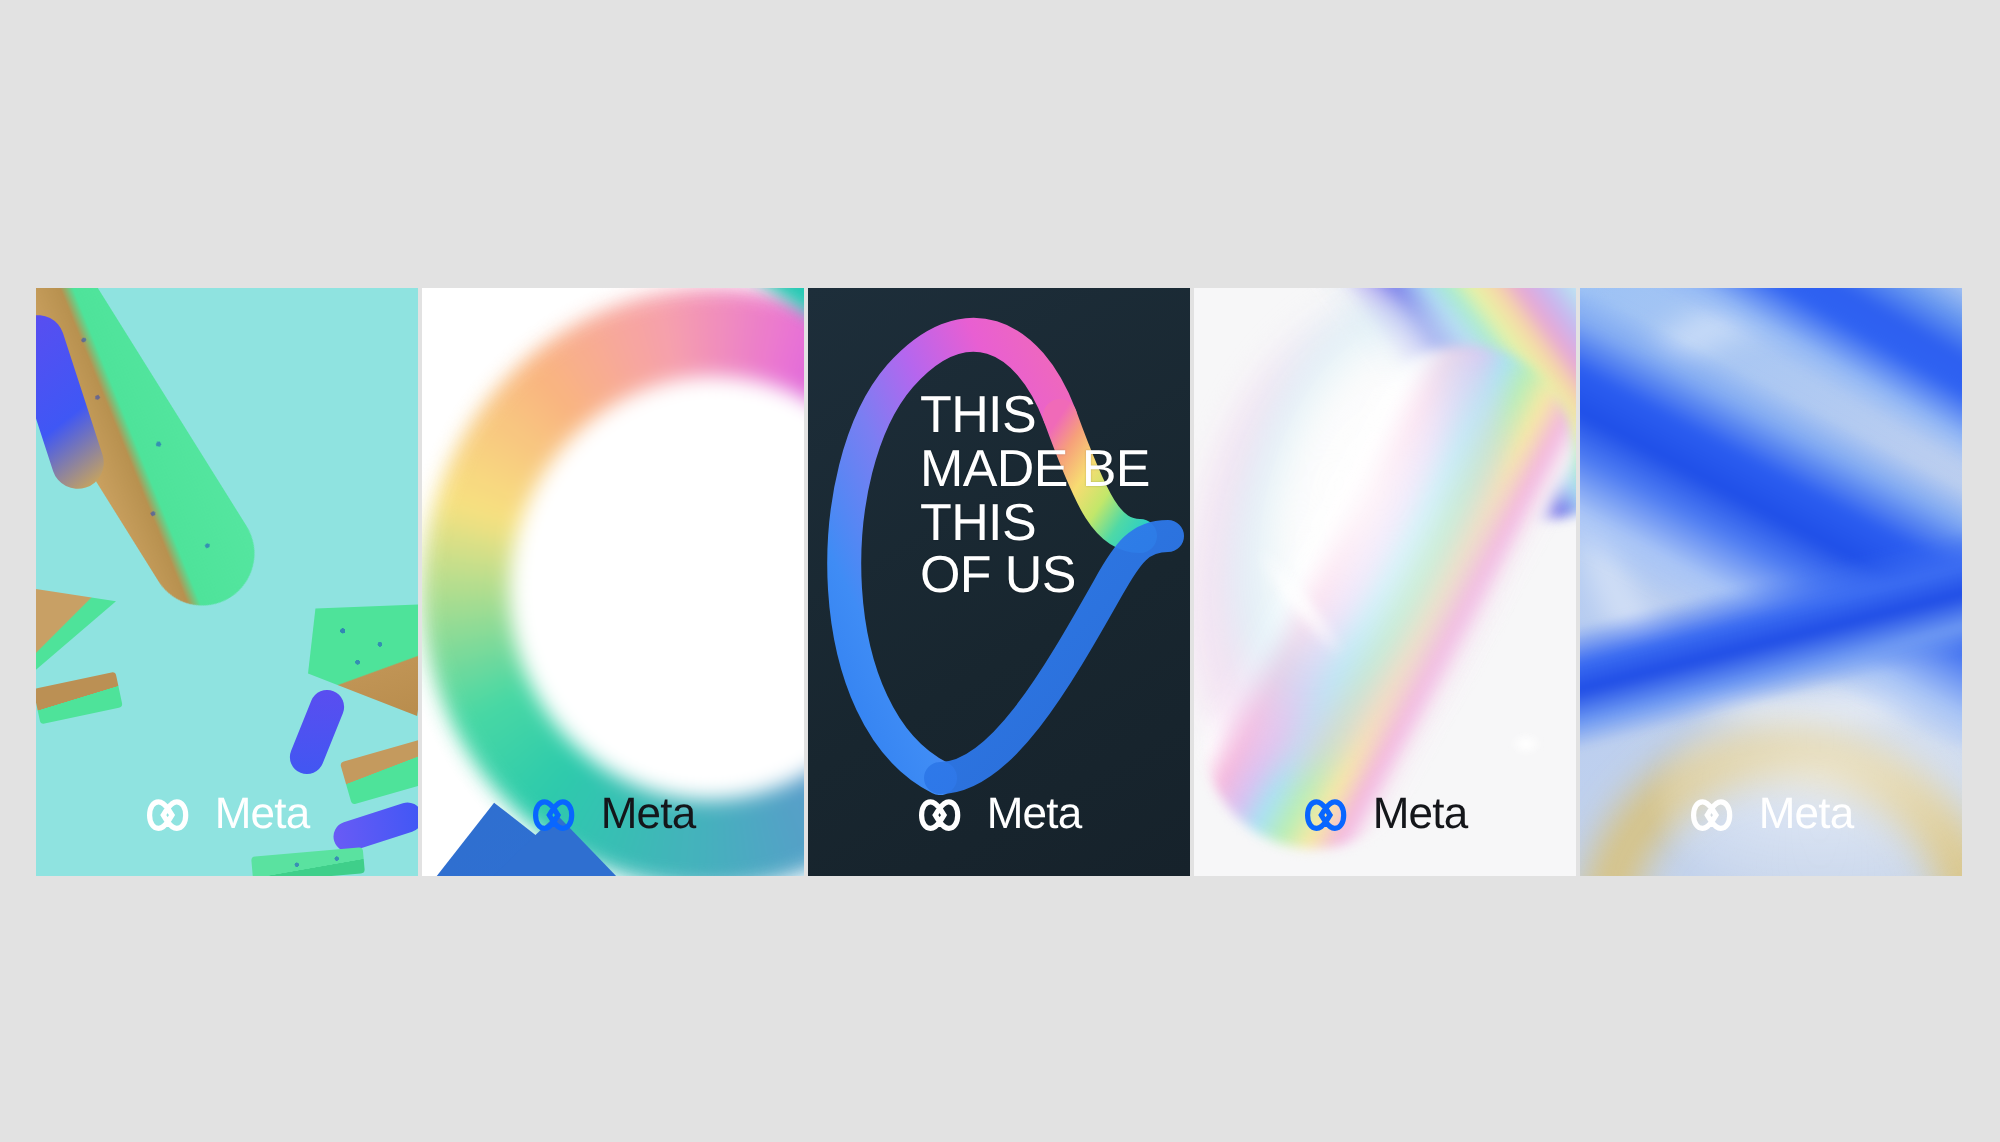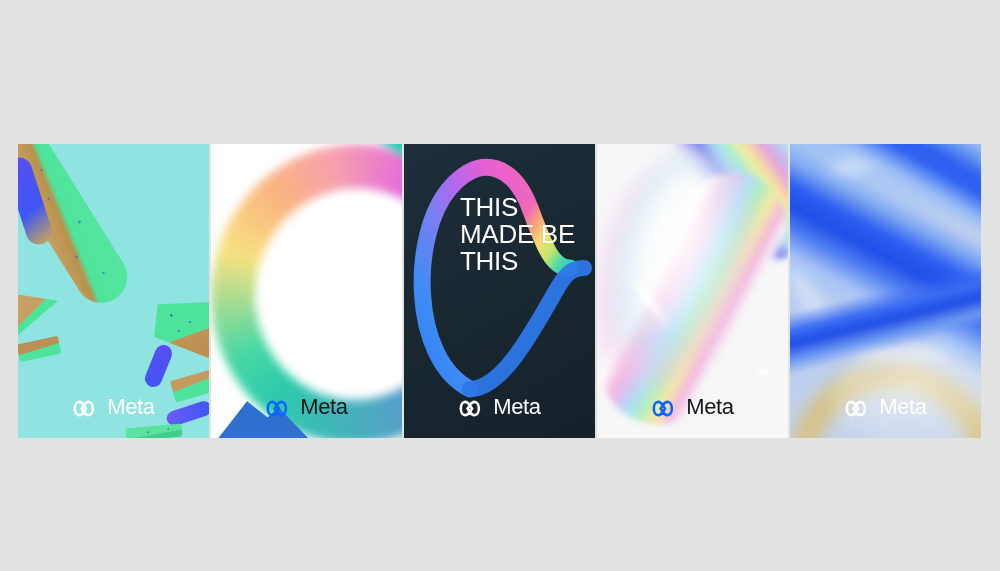--- a/index.html
+++ b/index.html
@@ -291,21 +291,21 @@
       rgba(255,255,255,.55) 0%, rgba(255,255,255,0) 72%);
     filter: blur(6px);
   }
 
   
   .meta-logo {
     position: absolute;
     left: 0; right: 0;
     bottom: 20px;
     display: flex;
-    align-items: flex-end;
+    align-items: center;
     justify-content: center;
     gap: 7px;
     z-index: 9;
   }
   .meta-logo svg { display: block; }
   .meta-word {
     font-family: "Liberation Sans", sans-serif;
     font-size: 22px;
     font-weight: 500;
     letter-spacing: -0.4px;
@@ -388,20 +388,21 @@
             </defs>
             <path d="M66 245 C 6 215, 6 90, 46 44 C 78 8, 110 22, 126 64" fill="none" stroke="url(#g3a)" stroke-width="17" stroke-linecap="round"></path>
             <path d="M126 64 C 142 108, 150 124, 166 124" fill="none" stroke="url(#g3b)" stroke-width="17" stroke-linecap="round"></path>
             <path d="M66 245 C 96 245, 124 196, 150 150 C 160 132, 166 124, 180 124" fill="none" stroke="url(#g3c)" stroke-width="16" stroke-linecap="round" opacity="0.95"></path>
           </svg>
         </div>
         <div class="headline">
           <div>THIS</div>
           <div>MADE BE</div>
           <div>THIS</div>
+          <div>OF US</div>
         </div>
       </div>
       <div class="meta-logo w-white">
         <span>
           <svg width="28" height="19" viewBox="0 0 56 38" aria-hidden="true">
             <path d="M5.6 19.2c0-7.6 3.6-13.4 8.9-13.4 3.6 0 6.3 2.2 10.1 7.9 0 0 2.1 3.3 3.4 5.4-1.3 2.1-3.4 5.4-3.4 5.4-3.8 5.7-6.5 7.9-10.1 7.9-5.3 0-8.9-5.6-8.9-13.2zm36.1 0c0 7.6-3.6 13.2-8.9 13.2-3.6 0-6.3-2.2-10.1-7.9 0 0-2.1-3.3-3.4-5.4 1.3-2.1 3.4-5.4 3.4-5.4 3.8-5.7 6.5-7.9 10.1-7.9 5.3 0 8.9 5.8 8.9 13.4z" fill="none" stroke="#ffffff" stroke-width="5.2" stroke-linecap="round"></path>
           </svg>
         </span>
         <span class="meta-word">Meta</span>
       </div>

